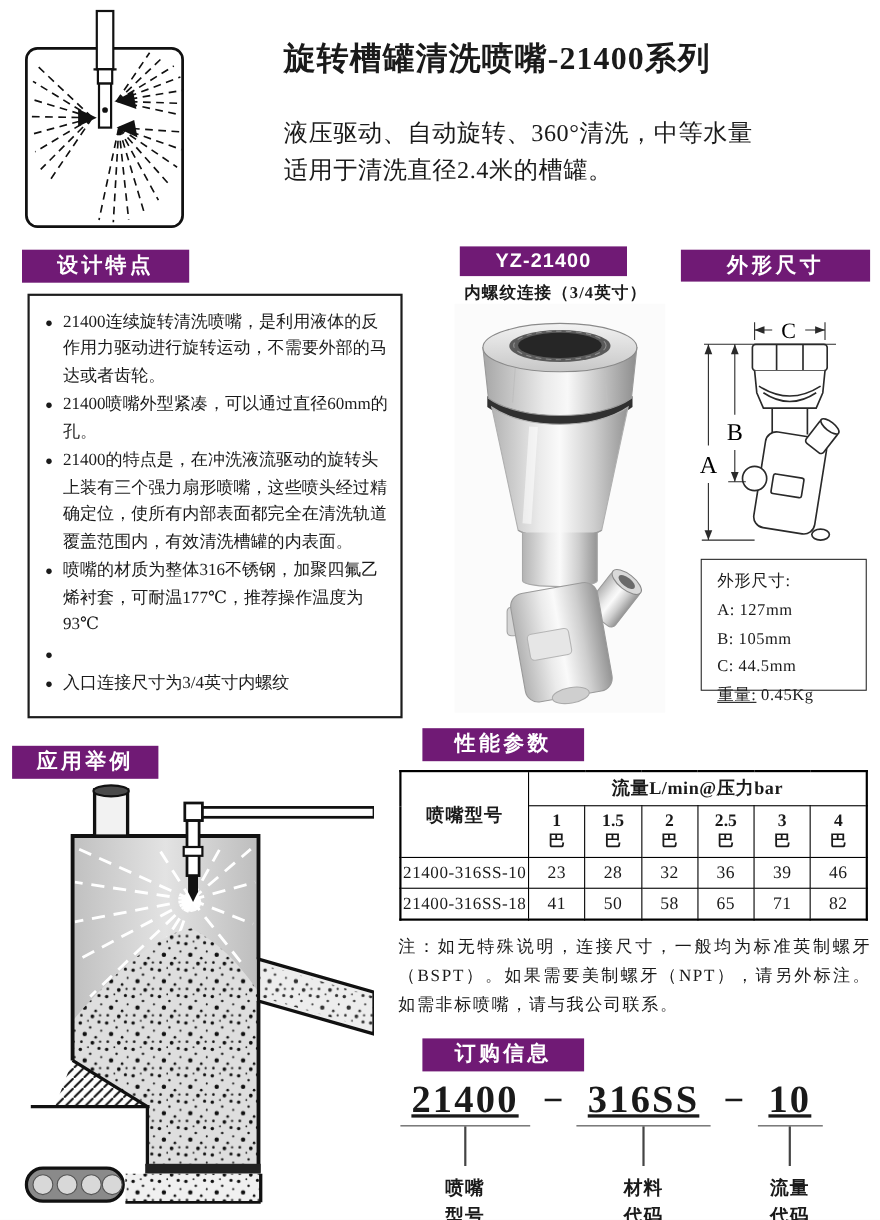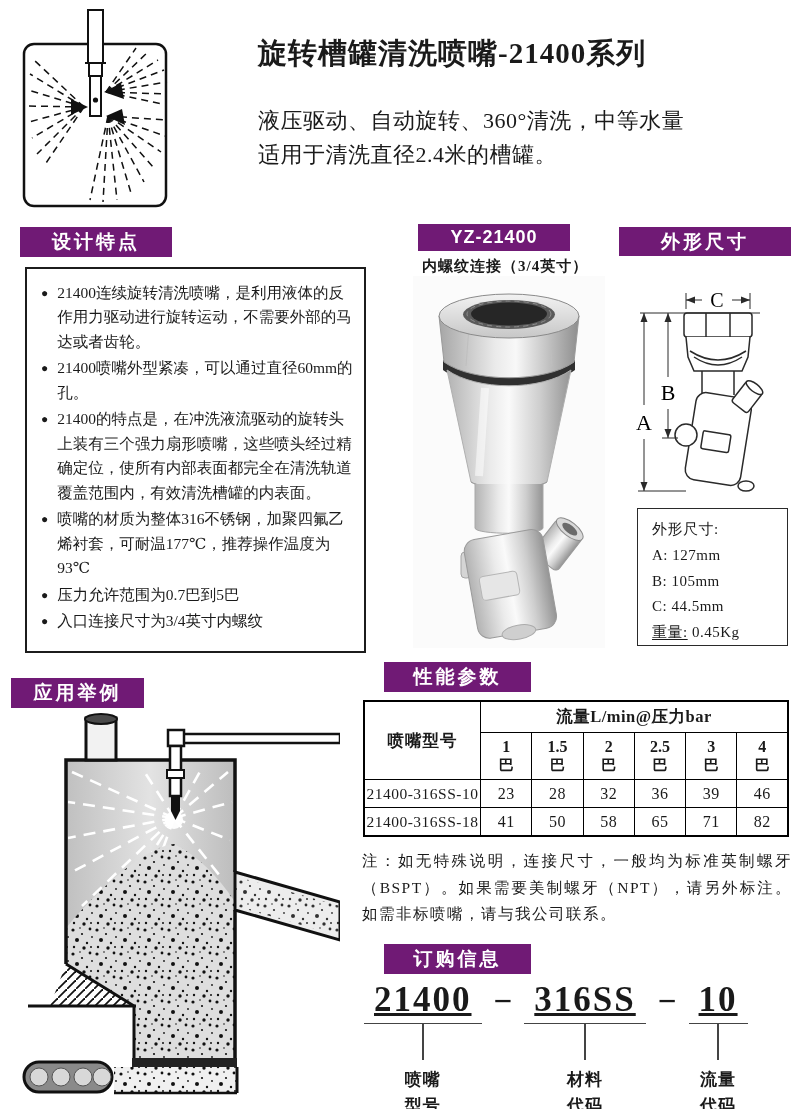--- a/index.html
+++ b/index.html
@@ -37,21 +37,21 @@
   }
   .features-box .blt{flex:0 0 auto;font-size:12px;line-height:24px;padding-left:4px;}
   
   .bar-yz{left:418px;top:224px;width:152px;height:27px;line-height:27px;font-size:18px;letter-spacing:1px;}
   .yz-caption{position:absolute;left:422px;top:257px;font-size:15px;font-weight:bold;letter-spacing:1px;}
   .photo{position:absolute;left:413px;top:276px;width:192px;height:372px;}
   
   .bar-dims{left:619px;top:227px;width:172px;height:29px;line-height:29px;}
   .dim-diagram{position:absolute;left:628px;top:283px;width:164px;height:218px;}
   .dim-box{
-    position:absolute;left:637px;top:508px;width:151px;height:138px;
+    position:absolute;left:637px;top:508px;width:151px;height:120px;
     border:1.5px solid #2a2a2a;box-sizing:border-box;padding:8px 4px 0 14px;
     font-size:15px;line-height:1.72;letter-spacing:0.5px;
   }
   .dim-box .w{text-decoration:underline;text-underline-offset:2px;}
   
   .bar-app{left:11px;top:678px;width:133px;}
   .tank-illus{position:absolute;left:22px;top:710px;width:318px;height:392px;}
   
   .bar-perf{left:384px;top:662px;width:147px;}
   .perf{position:absolute;left:363px;top:700px;width:426px;}
@@ -61,21 +61,21 @@
   .perf .flow-h{font-size:16.5px;font-weight:bold;height:30px;letter-spacing:0.5px;}
   .perf .p-cell{height:46px;font-weight:bold;}
   .perf .p-val{font-size:16px;line-height:1.15;}
   .perf .p-unit{font-size:15px;line-height:1.15;}
   .perf td{height:27px;font-size:16px;letter-spacing:0.5px;}
   .perf td.model{font-size:15.5px;}
   
   .note{position:absolute;left:362px;top:838px;width:430px;
     font-size:15.5px;line-height:1.72;text-align:justify;letter-spacing:1.5px;margin-top:10px;}
   
-  .bar-order{left:384px;top:944px;width:147px;}
+  .bar-order{left:384px;top:944px;width:147px;font-family:Liberation Mono, monospace;}
   .ordering{position:absolute;left:364px;top:980px;display:flex;align-items:flex-start;}
   .code-part{display:flex;flex-direction:column;align-items:center;}
   .code-txt{
     font-size:35px;font-weight:bold;letter-spacing:2px;line-height:40px;
     border-bottom:1.5px solid #444;padding:0 10px 3px;text-decoration:underline;
   }
   .code-tick{width:1.5px;height:36px;background:#444;}
   .code-label{margin-top:7px;font-size:17px;font-weight:bold;line-height:1.55;text-align:center;letter-spacing:1px;}
   .code-sep{font-size:33px;font-weight:bold;line-height:42px;padding:0 12px;}
   svg text{font-family:"Liberation Serif","DejaVu Serif",serif;}
@@ -140,21 +140,20 @@
       <li>
           <span class="blt">●</span>
           <span>21400的特点是，在冲洗液流驱动的旋转头上装有三个强力扇形喷嘴，这些喷头经过精确定位，使所有内部表面都完全在清洗轨道覆盖范围内，有效清洗槽罐的内表面。</span>
         </li>
       <li>
           <span class="blt">●</span>
           <span>喷嘴的材质为整体316不锈钢，加聚四氟乙烯衬套，可耐温177℃，推荐操作温度为93℃</span>
         </li>
       <li>
           <span class="blt">●</span>
-          <span>压力允许范围为0.7巴到5巴</span>
         </li>
       <li>
           <span class="blt">●</span>
           <span>入口连接尺寸为3/4英寸内螺纹</span>
         </li>
     </ul>
   </div>
 
   <div class="bar offset bar-yz">YZ-21400</div>
   <div class="yz-caption">内螺纹连接（3/4英寸）</div>

